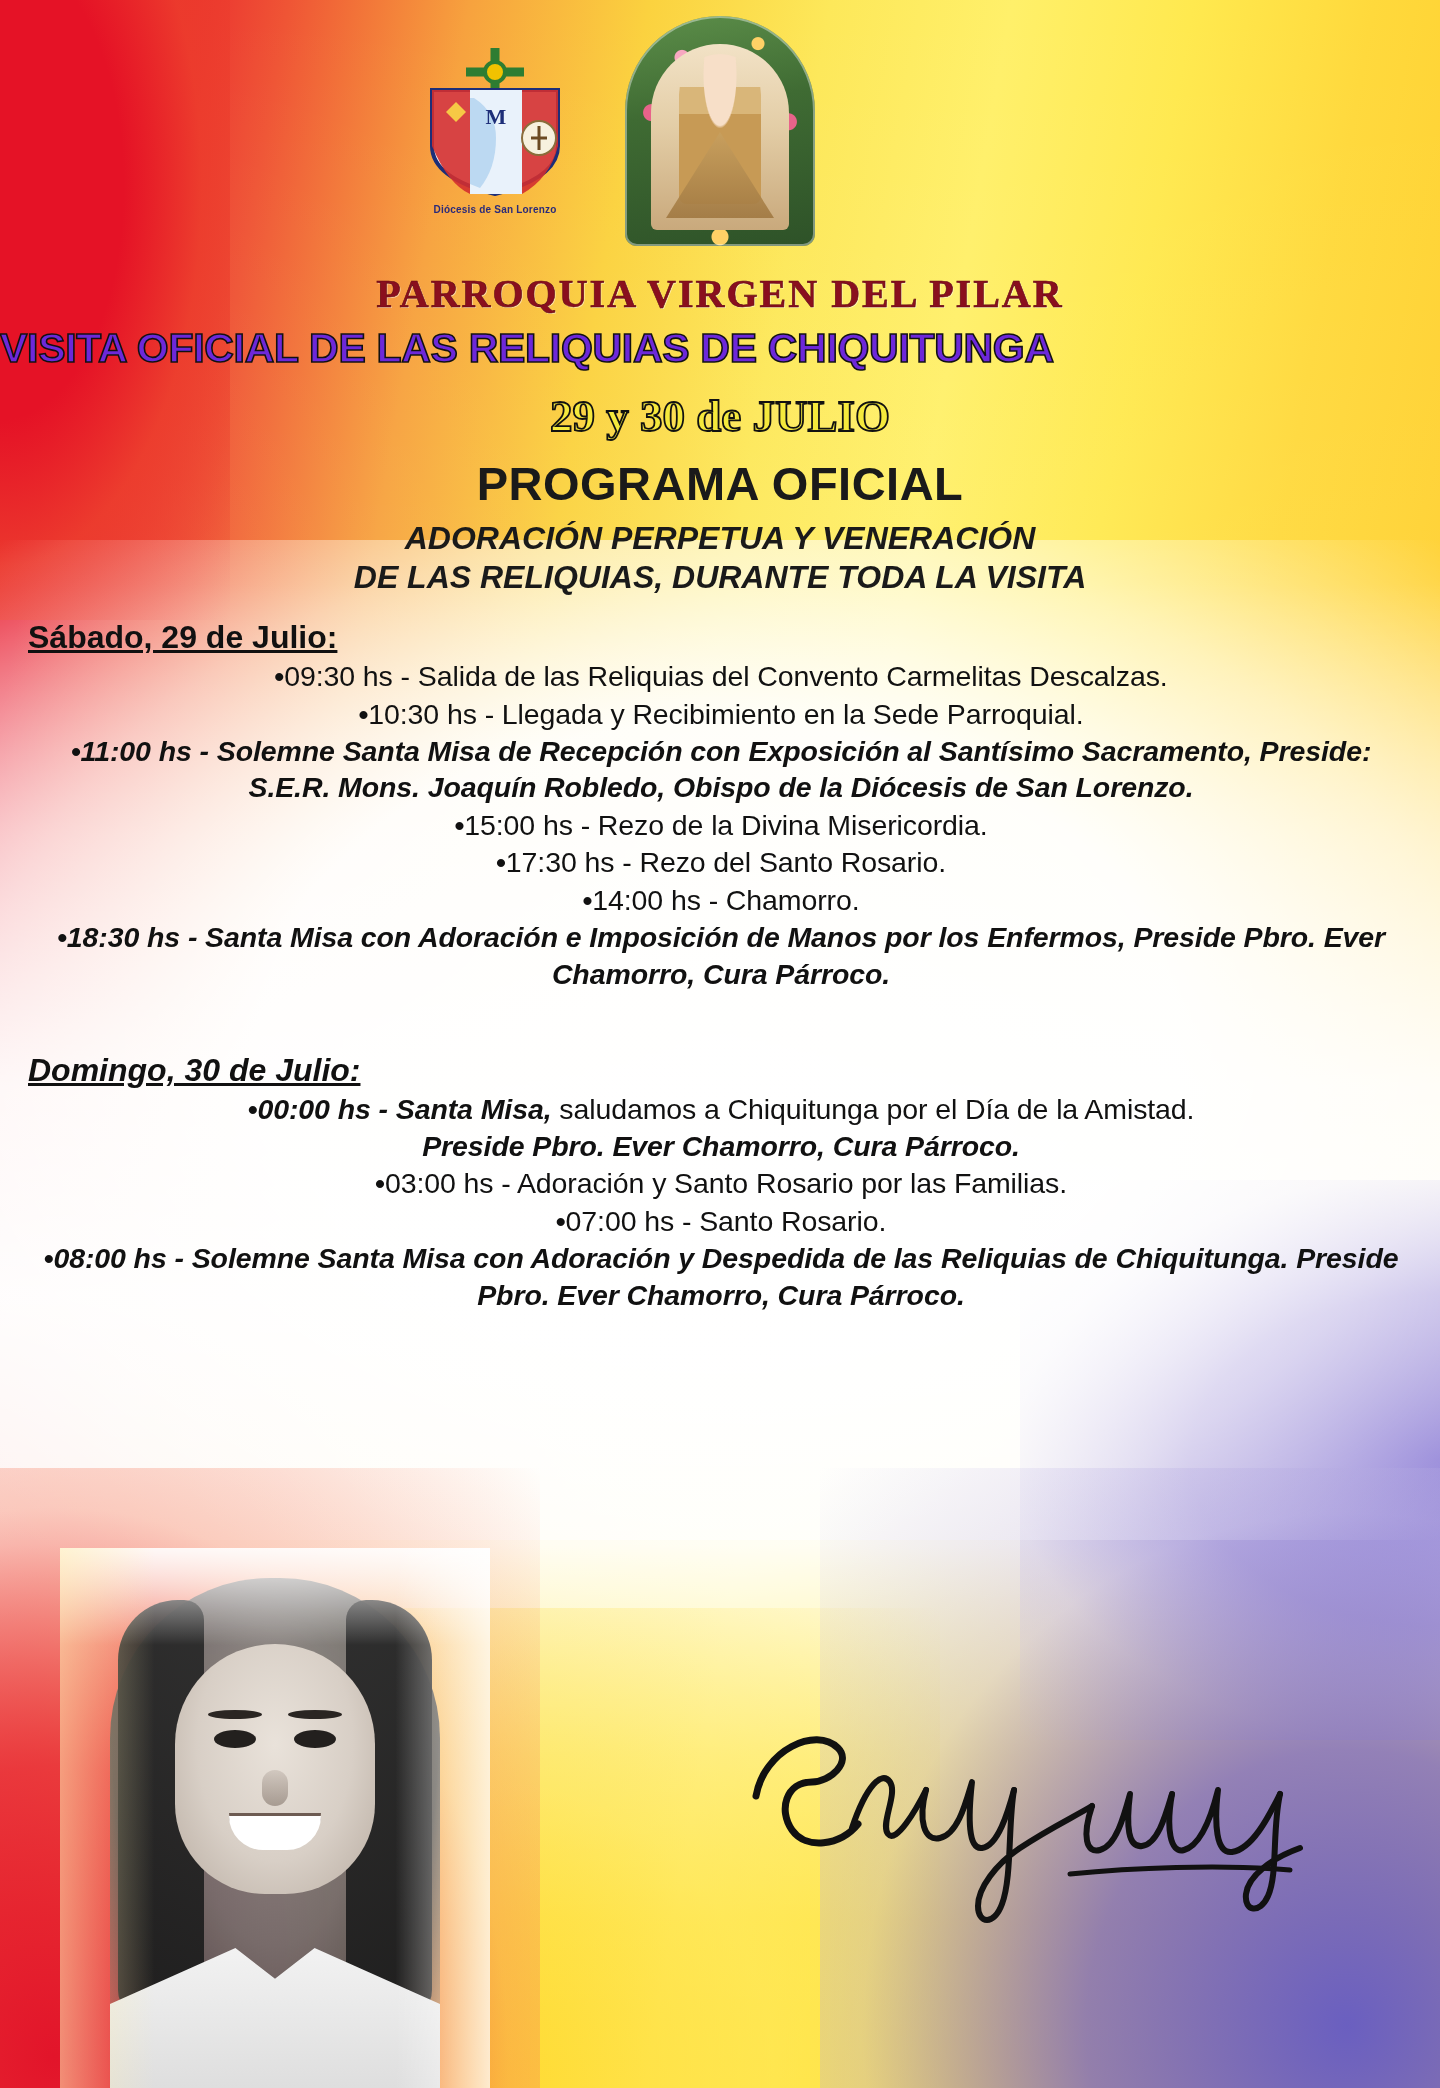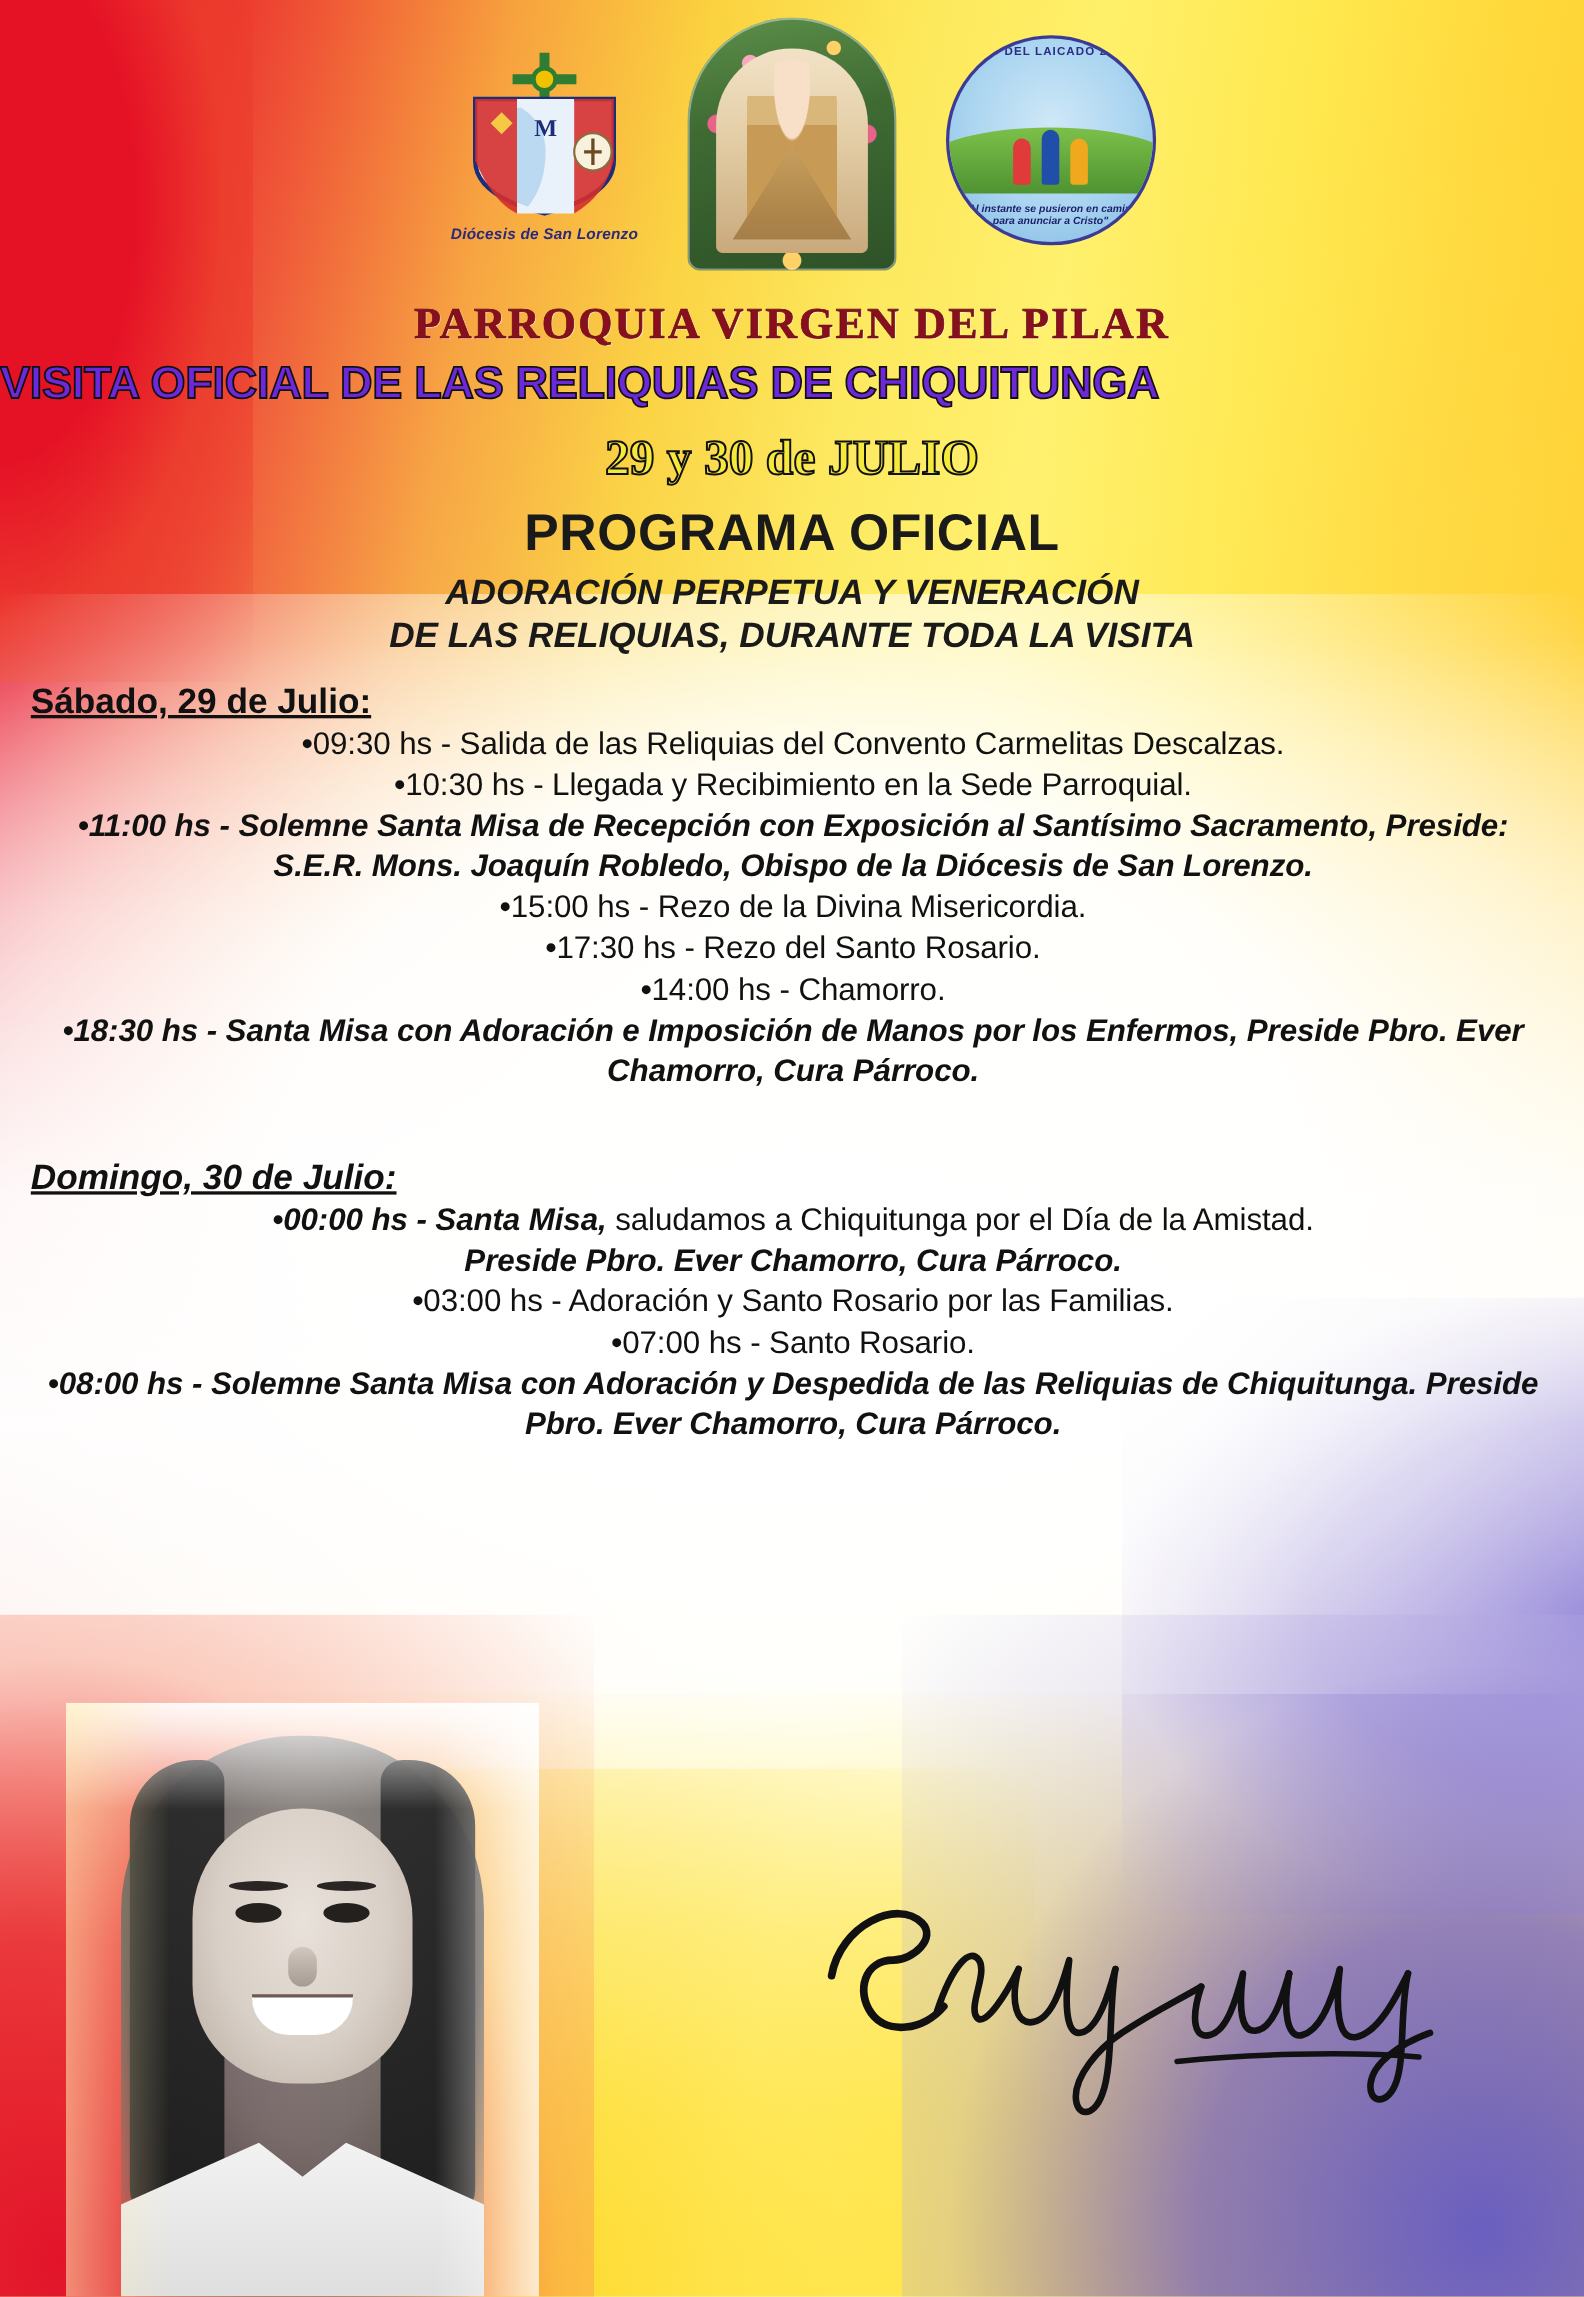--- a/index.html
+++ b/index.html
@@ -100,26 +100,25 @@
   }
 
   .logo-diocese {
     position: absolute;
     left: 390px; top: 42px;
     width: 210px; height: 200px;
     text-align: center;
   }
   .shield-wrap { position: relative; width: 170px; height: 160px; margin: 0 auto; }
   .diocese-caption {
-    font-size: 14px;
+    font-size: 10px;
     color: #2b2b7a;
     font-weight: bold;
     letter-spacing: 0.2px;
     margin-top: 2px;
-    font-style: italic;
   }
 
   .logo-image {
     position: absolute;
     left: 625px; top: 16px;
     width: 190px; height: 230px;
   }
   .img-frame {
     width: 100%; height: 100%;
     border-radius: 95px 95px 12px 12px;
@@ -455,30 +454,20 @@
       <div class="logo-image">
         <div class="img-frame">
           <div class="img-inner">
             <div class="virgin-figure"></div>
             <div class="virgin-cape"></div>
           </div>
         </div>
         <span class="sr-only">Imagen de la Virgen del Pilar en gruta floral</span>
       </div>
 
-      <div class="logo-laicado">
-        <div class="laicado-circle">
-          <div class="laicado-arc-text">AÑO DEL LAICADO 2023</div>
-          <div class="laicado-hill"></div>
-          <div class="laicado-people">
-            <span class="lp a"></span><span class="lp b"></span><span class="lp c"></span>
-          </div>
-          <div class="laicado-quote">"Al instante se pusieron en camino para anunciar a Cristo"</div>
-        </div>
-      </div>
 
     </div>
 
     <div class="title-parroquia">PARROQUIA VIRGEN DEL PILAR</div>
     <div class="title-visita">VISITA OFICIAL DE LAS RELIQUIAS DE CHIQUITUNGA</div>
     <div class="title-fecha">29 y 30 de JULIO</div>
     <div class="title-programa">PROGRAMA OFICIAL</div>
     <div class="subtitle-ador">
       <div>ADORACIÓN PERPETUA Y VENERACIÓN</div>
       <div>DE LAS RELIQUIAS, DURANTE TODA LA VISITA</div>

